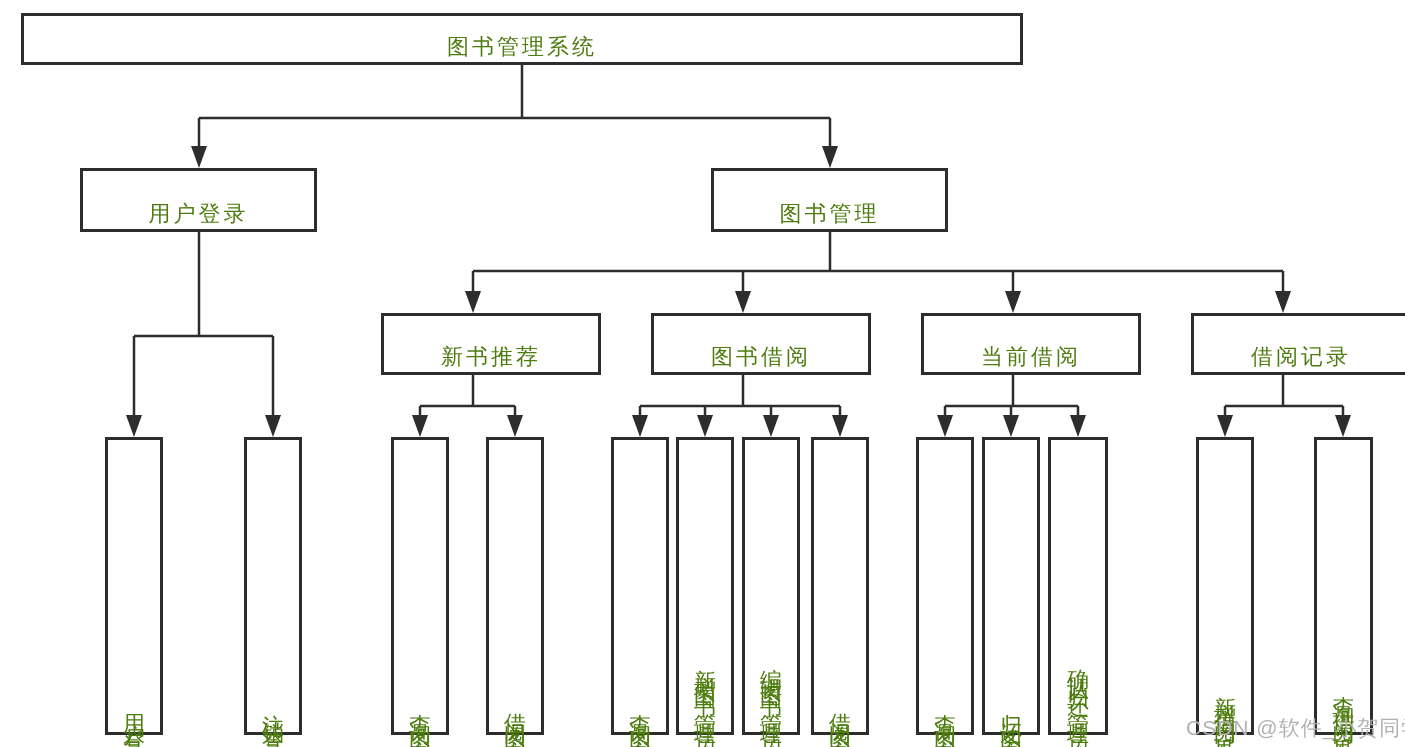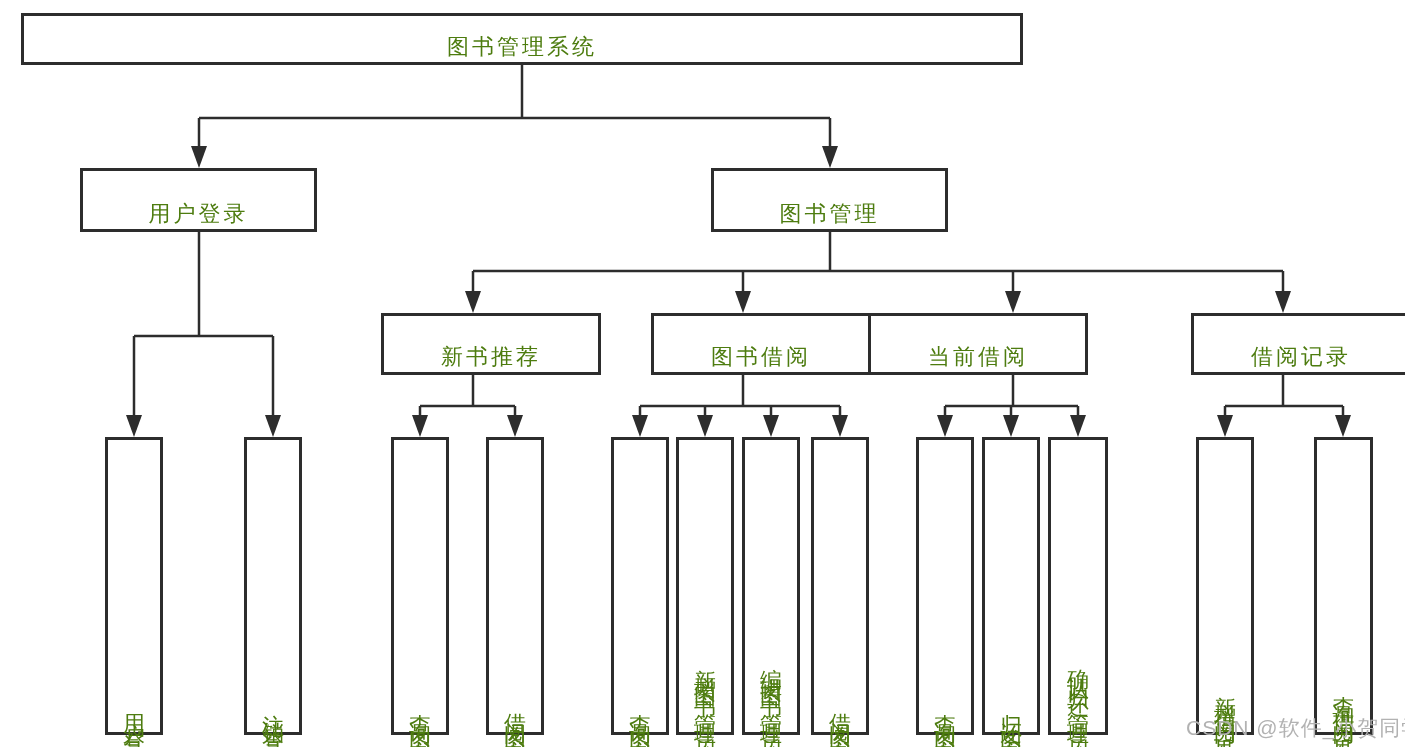--- a/index.html
+++ b/index.html
@@ -32,21 +32,21 @@
     font-size: 22px;
     letter-spacing: 3px;
     white-space: nowrap;
   }
   .root-box  { left: 21px;  top: 13px;  width: 1002px; height: 52px; }
   .n-user    { left: 80px;  top: 168px; width: 237px;  height: 64px; }
   .n-mgmt    { left: 711px; top: 168px; width: 237px;  height: 64px; }
   .lvl3      { top: 313px; width: 220px; height: 62px; margin-left: 18px; }
   .n-newrec  { left: 363px; }
   .n-borrow  { left: 633px; }
-  .n-current { left: 850px; }
+  .n-current { left: 903px; }
   .n-records { left: 1173px; }
   .leaf {
     top: 437px;
     width: 58px;
     height: 298px;
   }
   .leaf .v-label {
     writing-mode: vertical-rl;
     text-orientation: mixed;
     font-size: 22px;

